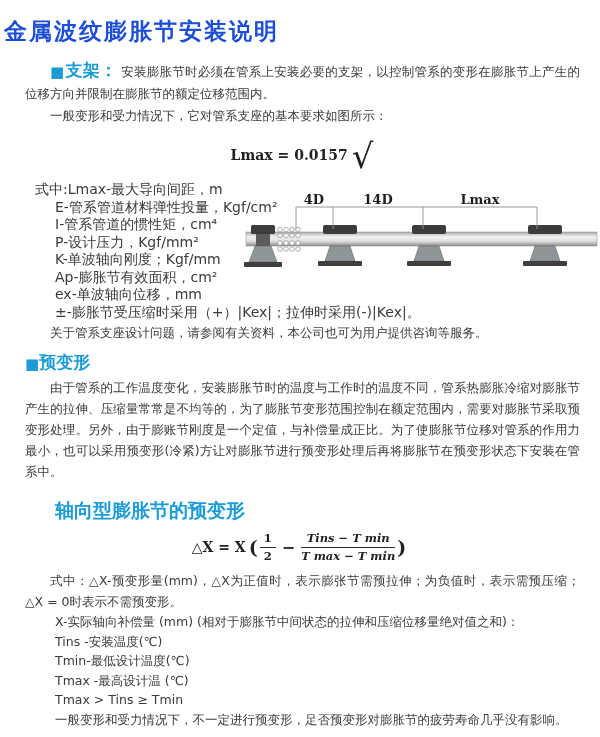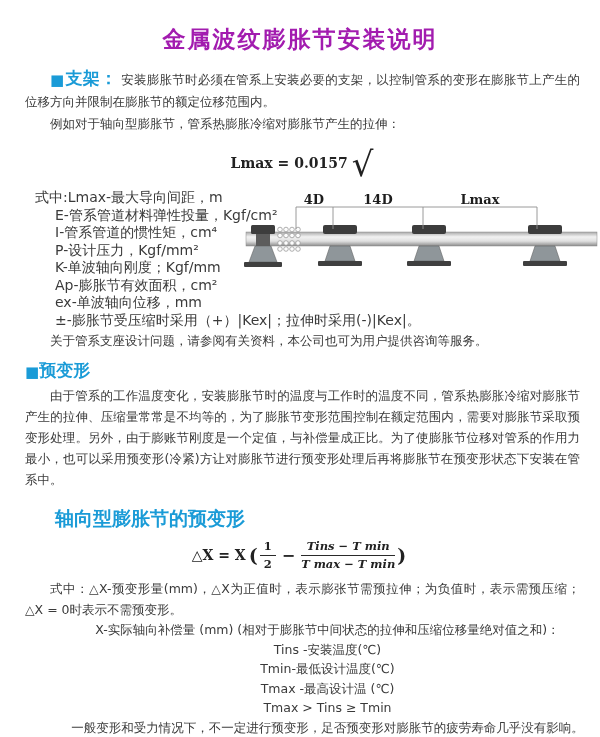--- a/index.html
+++ b/index.html
@@ -2,22 +2,22 @@
 <html><head>
 <meta charset="utf-8">
 <style>
   html,body{margin:0;padding:0;background:#ffffff;}
   .page{
     position:relative;width:600px;height:737px;background:#ffffff;
     font-family:"DejaVu Sans","Liberation Sans",sans-serif;
     color:#3a3a3a;overflow:hidden;
   }
   .doc-title{
-    margin:12px;padding-top:12px;text-align:center;
-    font-size:23px;font-weight:bold;color:#a21caf;letter-spacing:2px;
+    margin:4px;padding-top:12px;
+    font-size:23px;font-weight:bold;color:#1d4ed8;letter-spacing:2px;
   }
   .para{
     margin:0 20px 0 25px;font-size:12.5px;line-height:22px;text-align:justify;
   }
   .indent{text-indent:2em;}
   .sec-bullet{color:#1a9bd7;font-size:15px;font-weight:bold;vertical-align:-1px;}
   .sec-label{color:#1a9bd7;font-size:17px;font-weight:bold;padding:0 4px 0 1px;}
   .sec-heading{
     margin:8px 0 2px 25px;font-size:17px;font-weight:bold;color:#1a9bd7;line-height:22px;
   }
@@ -46,37 +46,37 @@
   .lmax-formula{margin:6px 0 4px 0;height:44px;}
   .axial-formula{margin:4px 0 2px 0;height:42px;}
 
   
   .defs{margin:2px 0 0 35px;font-size:14px;}
   .defs .def-line{line-height:17.5px;white-space:nowrap;}
   .defs .def-line.ind{padding-left:20px;}
   .note-line{margin:2px 20px 0 25px;font-size:12.5px;line-height:20px;text-indent:2em;}
 
   .axial-lines{margin-left:55px;font-size:12.5px;}
-  .axial-lines .ax-line{line-height:19.5px;text-align:center;}
+  .axial-lines .ax-line{line-height:19.5px;}
 
   
   .diagram{position:absolute;left:243px;top:192px;width:356px;height:95px;}
   .dim-label{font-family:"DejaVu Serif","Liberation Serif",serif;font-weight:bold;font-size:13px;fill:#1d1d1d;}
 </style>
 </head>
 <body>
 
 <div class="page">
 
   <h1 class="doc-title">金属波纹膨胀节安装说明</h1>
 
   <p class="para indent" style="margin-top:12px;">
     <span class="sec-bullet">■</span><span class="sec-label">支架：</span><span>安装膨胀节时必须在管系上安装必要的支架，以控制管系的变形在膨胀节上产生的位移方向并限制在膨胀节的额定位移范围内。</span>
   </p>
-  <p class="para indent">例如对于轴向型膨胀节，管系热膨胀冷缩对膨胀节产生的拉伸：</p>
+  <p class="para indent">一般变形和受力情况下，它对管系支座的基本要求如图所示：</p>
 
   <div class="formula-row lmax-formula">
     <span class="f-lhs">Lmax = 0.0157</span>
     <span class="sqrt">
       <span class="rad">√</span>
     </span>
   </div>
 
   <div class="defs">
     <div class="def-line">

